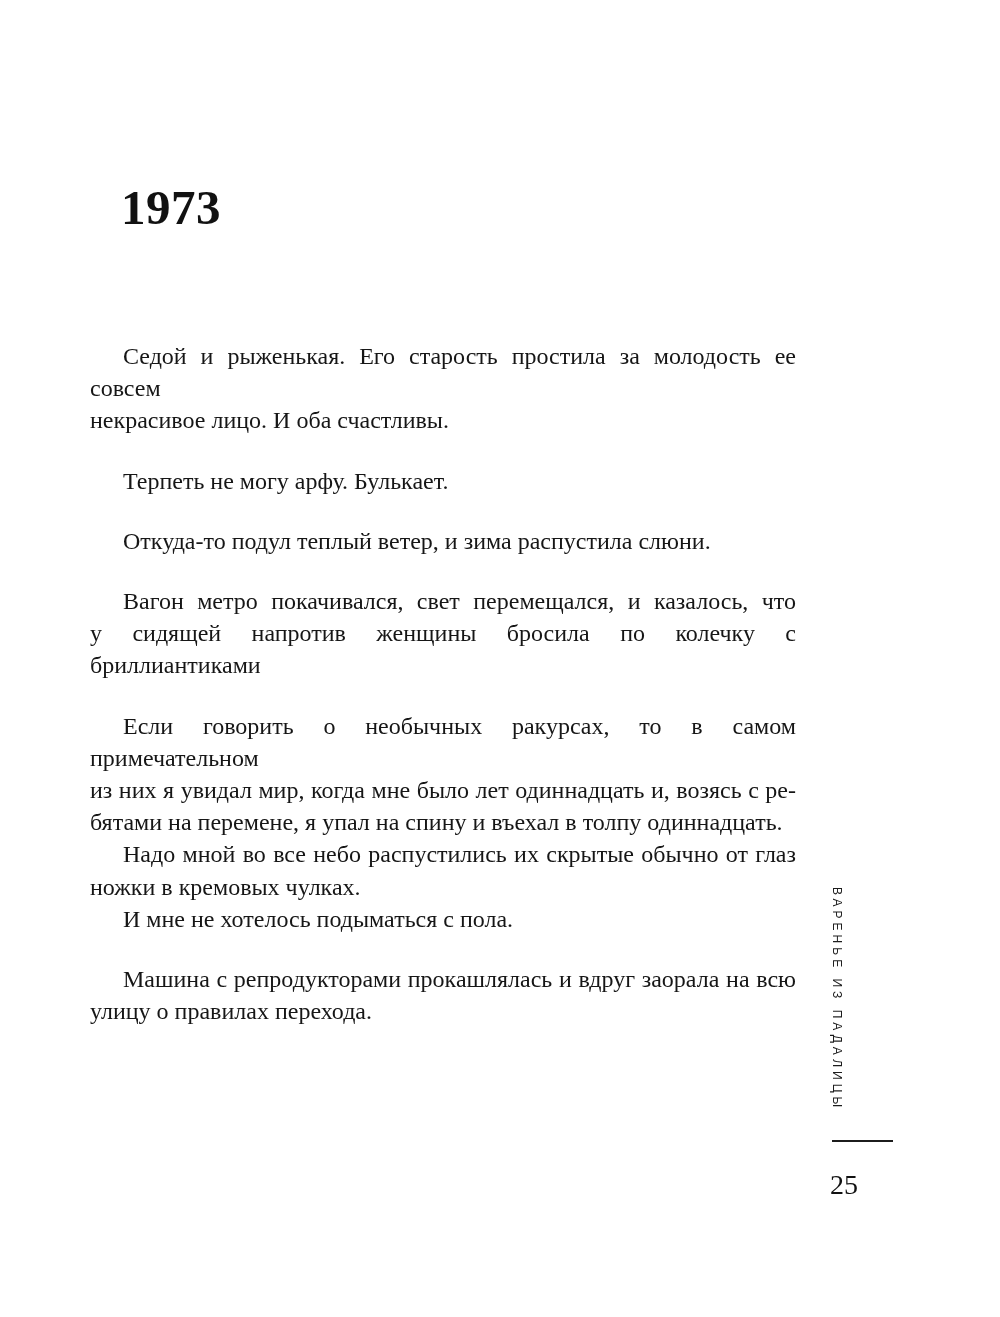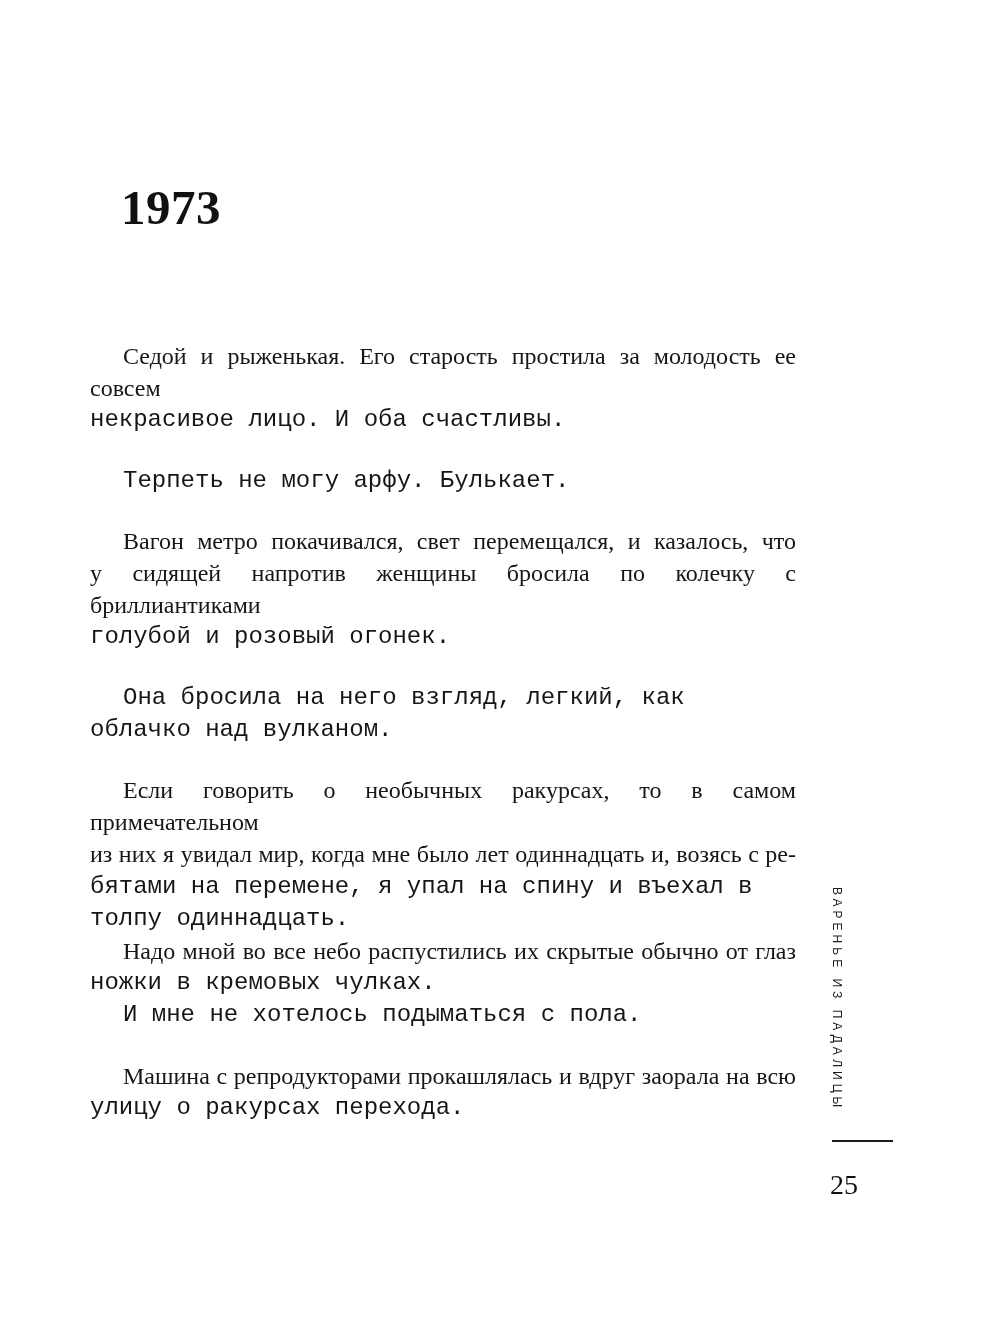--- a/index.html
+++ b/index.html
@@ -37,21 +37,20 @@
   }
   .para { margin: 0; }
   .para.gap { margin-bottom: 28px; }
   .line {
     text-align: justify;
     text-align-last: justify;
   }
   .line.last {
     text-align: left;
     text-align-last: left;
-    font-family: Liberation Mono, monospace;
   }
   .line.first {
     text-indent: 33px;
   }
   .running-title {
     position: absolute;
     left: 829px;
     top: 887px;
     writing-mode: vertical-rl;
     text-orientation: sideways;
@@ -89,42 +88,41 @@
 
   <div class="body-text">
       <div class="para gap">
         <div class="line first">Седой и рыженькая. Его старость простила за молодость ее совсем</div>
         <div class="line last">некрасивое лицо. И оба счастливы.</div>
       </div>
       <div class="para gap">
         <div class="line first last">Терпеть не могу арфу. Булькает.</div>
       </div>
       <div class="para gap">
+        <div class="line first last">Откуда-то подул теплый ветер, и зима распустила слюни.</div>
+      </div>
+      <div class="para gap">
         <div class="line first">Вагон метро покачивался, свет перемещался, и казалось, что</div>
         <div class="line">у сидящей напротив женщины бросила по колечку с бриллиантиками</div>
-        <div class="line last">голубой и розовый огонек.</div>
-      </div>
-      <div class="para gap">
-        <div class="line first last">Она бросила на него взгляд, легкий, как облачко над вулканом.</div>
       </div>
       <div class="para">
         <div class="line first">Если говорить о необычных ракурсах, то в самом примечательном</div>
         <div class="line">из них я увидал мир, когда мне было лет одиннадцать и, возясь с ре-</div>
         <div class="line last">бятами на перемене, я упал на спину и въехал в толпу одиннадцать.</div>
       </div>
       <div class="para">
         <div class="line first">Надо мной во все небо распустились их скрытые обычно от глаз</div>
         <div class="line last">ножки в кремовых чулках.</div>
       </div>
       <div class="para gap">
         <div class="line first last">И мне не хотелось подыматься с пола.</div>
       </div>
       <div class="para">
         <div class="line first">Машина с репродукторами прокашлялась и вдруг заорала на всю</div>
-        <div class="line last">улицу о ракурсах перехода.</div>
+        <div class="line last">улицу о правилах перехода.</div>
       </div>
     </div>
 
   <div class="running-title">ВАРЕНЬЕ ИЗ ПАДАЛИЦЫ</div>
 
   <div class="footer-rule"></div>
 
   <div class="page-number">25</div>
 </div>
 

